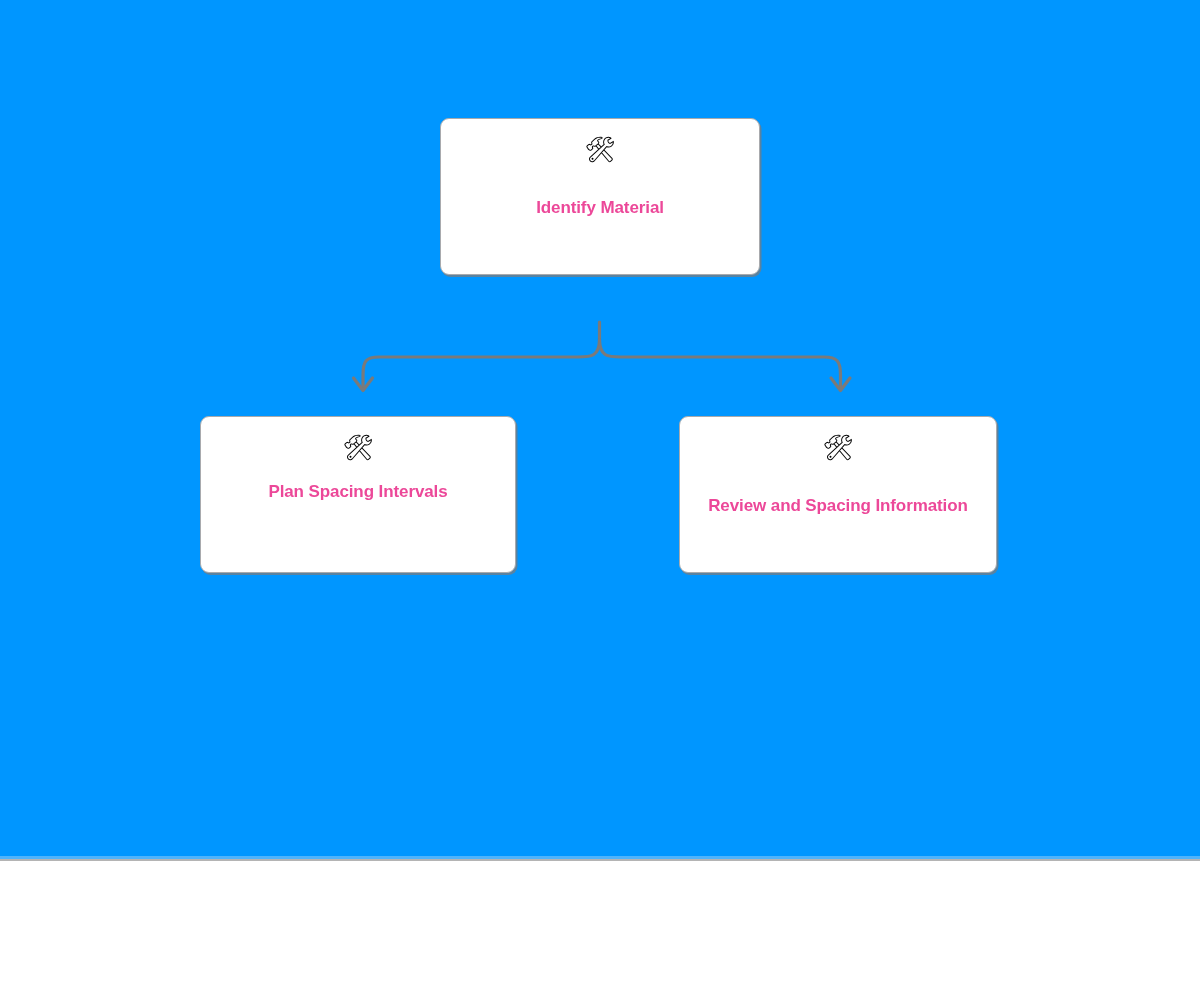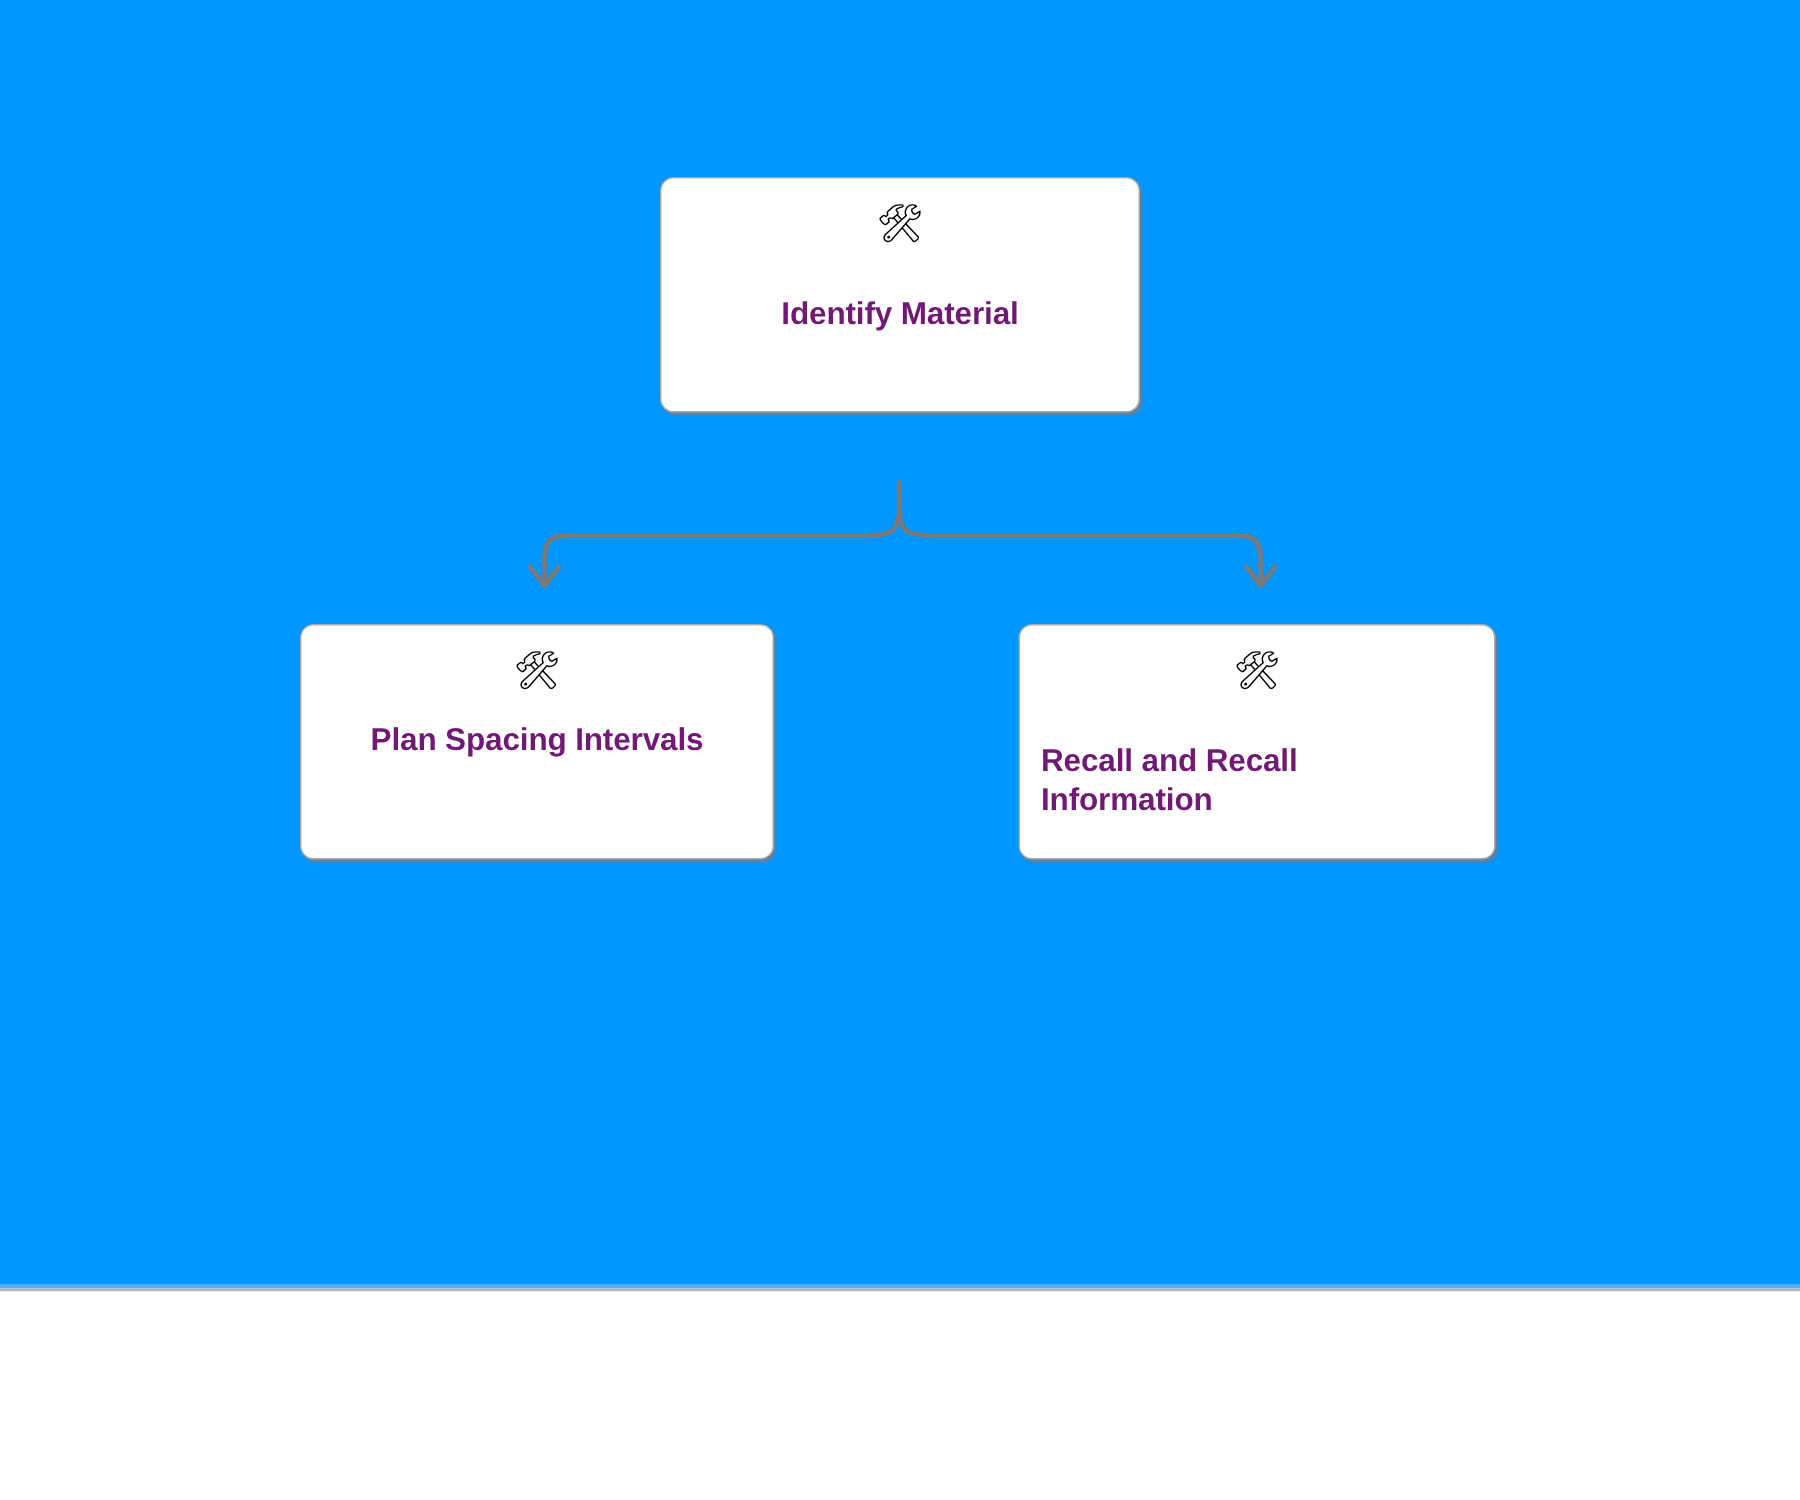--- a/index.html
+++ b/index.html
@@ -68,23 +68,23 @@
   .node-icon {
     font-size: 25px;
     line-height: 1;
     margin-top: 18px;
     height: 30px;
     display: block;
     filter: grayscale(1) contrast(1.05);
     -webkit-font-smoothing: antialiased;
   }
   .node-label {
-    font-size: 21px;
+    font-size: 17px;
     font-weight: bold;
-    color: #701a75;
+    color: #ec4899;
     text-align: left;
     line-height: 1.25;
     padding: 0 14px;
     letter-spacing: -0.1px;
   }
 
   
   #node-root {
     left: 440px;
     top: 118px;
@@ -150,21 +150,21 @@
     <span class="node-label">Identify Material</span>
   </div>
 
   <div class="node-card" id="node-left">
     <span class="node-icon">🛠</span>
     <span class="node-label">Plan Spacing Intervals</span>
   </div>
 
   <div class="node-card" id="node-right">
     <span class="node-icon">🛠</span>
-    <span class="node-label">Recall and Recall Information</span>
+    <span class="node-label">Review and Spacing Information</span>
   </div>
 
 </div>
 
 <div id="canvas-bottom-edge"></div>
 <div id="canvas-divider"></div>
 
 <div id="caption-area">
   
 </div>

